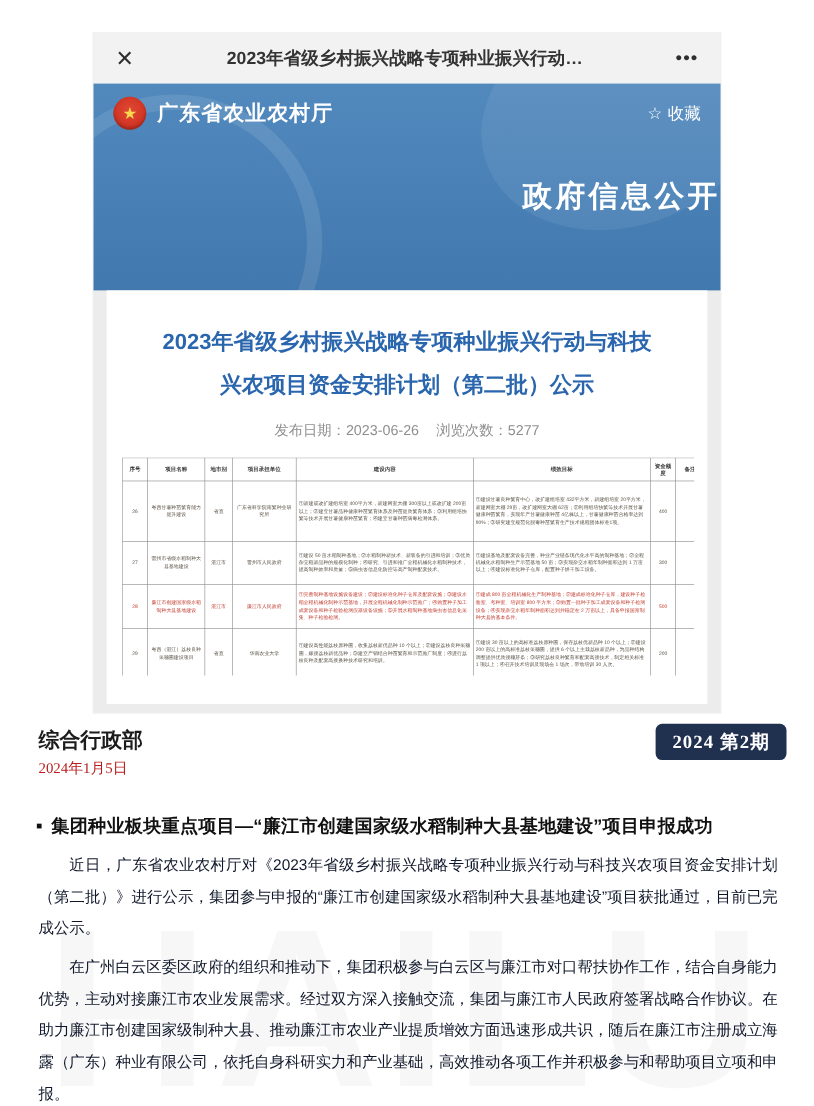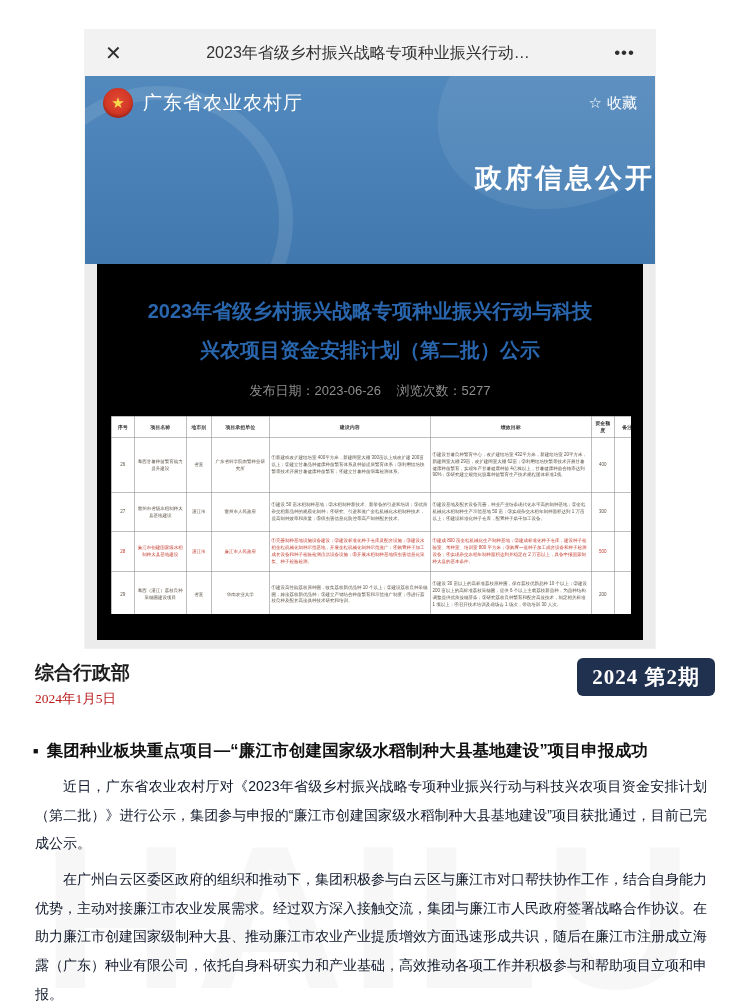--- a/index.html
+++ b/index.html
@@ -13,41 +13,41 @@
     z-index:0; white-space:nowrap; }
 
   
   .shot { position:absolute; left:85px; top:30px; width:570px; height:618px;
     background:#ececec; z-index:1; box-shadow:0 0 0 1px rgba(0,0,0,0.05); }
 
   .viewer-bar { height:46px; background:#f2f2f2; display:flex; align-items:center;
     padding:0 20px; color:#2f2f2f; }
   .viewer-close { font-size:20px; cursor:pointer; width:30px; }
   .viewer-title { flex:1; text-align:center; font-size:16px; color:#333;
-    white-space:nowrap; overflow:hidden; }
+    white-space:nowrap; overflow:hidden;font-weight:bold; }
   .viewer-more { font-size:17px; letter-spacing:1px; width:34px; text-align:right; cursor:pointer; }
 
   .blue-area { position:relative; height:188px; overflow:hidden;
     background:linear-gradient(180deg,#5289bd 0%, #4a82b8 45%, #4178ad 100%); }
   .blue-area::before { content:""; position:absolute; left:-60px; bottom:-90px; width:240px; height:240px;
     border:14px solid rgba(255,255,255,0.10); border-radius:50%; }
   .blue-area::after { content:""; position:absolute; right:-40px; top:-70px; width:260px; height:200px;
     background:rgba(255,255,255,0.07); border-radius:50%; transform:rotate(-18deg); }
 
   .gov-header { height:54px; display:flex; align-items:center; padding:0 18px; color:#fff; position:relative; z-index:2; }
   .emblem { width:30px; height:30px; border-radius:50%; background:radial-gradient(circle at 50% 42%, #e04a33 0%, #cf3222 70%);
     display:flex; align-items:center; justify-content:center; color:#f8d94b; font-size:15px; margin-right:10px;
     box-shadow:inset 0 -2px 3px rgba(0,0,0,0.25); }
-  .agency { font-size:19px; font-weight:normal; letter-spacing:1px; flex:1; }
+  .agency { font-size:19px; font-weight:bold; letter-spacing:1px; flex:1; }
   .fav { font-size:15px; display:flex; align-items:center; gap:5px; cursor:pointer; }
 
   .banner-title { position:relative; z-index:2; text-align:right; margin-top:30px;
     color:#fff; font-size:27px; font-weight:bold; letter-spacing:3px; }
 
-  .card { position:absolute; left:12px; right:12px; top:234px; bottom:8px; background:#000000; padding-top:28px; }
+  .card { position:absolute; left:12px; right:12px; top:234px; bottom:8px; background:#ffffff; padding-top:28px; }
   .notice-title { text-align:center; color:#2a66ad; font-weight:bold; font-size:20px; line-height:1.95; }
   .notice-meta { text-align:center; color:#8f8f8f; font-size:13px; margin-top:12px; }
   .notice-meta span { margin:0 6px; }
 
   
   .tbl-wrap { margin:16px 12px 0 14px; height:198px; overflow:hidden; }
   table.proj { width:1058px; border-collapse:collapse; transform:scale(0.5); transform-origin:0 0;
     table-layout:fixed; background:#fff; }
   table.proj th, table.proj td { border:1px solid #7d7d7d; padding:3px 4px; vertical-align:middle; }
   table.proj th { font-size:10px; font-weight:bold; color:#3d3d3d; text-align:center; height:42px; }
@@ -56,21 +56,21 @@
   table.proj tr.hl td { color:#c13b2e; }
   col.w-no{width:46px} col.w-name{width:104px} col.w-city{width:50px} col.w-unit{width:116px}
   col.w-content{width:322px} col.w-target{width:322px} col.w-amt{width:46px} col.w-note{width:52px}
 
   
   .dept { position:absolute; left:35px; top:660px; z-index:1;
     font-family:"Liberation Serif", serif; font-weight:bold; font-size:19px; color:#1c1c1c; }
   .doc-date { position:absolute; left:35px; top:690px; z-index:1;
     font-family:"Liberation Serif", serif; font-size:13.5px; color:#b91c1c; }
   .issue-badge { position:absolute; right:25px; top:658px; z-index:1; background:#20304f; color:#fff;
-    font-family:"Liberation Serif", serif; font-weight:bold; font-size:21px;
+    font-family:"Liberation Serif", serif; font-weight:bold; font-size:17px;
     padding:5px 15px; border-radius:6px; letter-spacing:1px; }
 
   .headline { position:absolute; left:33px; right:20px; top:740px; z-index:1;
     font-size:16.5px; font-weight:bold; color:#111; letter-spacing:0.2px; }
   .bullet { font-size:9px; vertical-align:2px; margin-right:8px; }
 
   .body-text { position:absolute; left:35px; right:33px; top:772px; z-index:1; }
   .body-text p { font-size:14px; line-height:2.05; color:#0f172a; text-indent:2em;
     text-align:justify; margin-bottom:7px; }
 </style>

